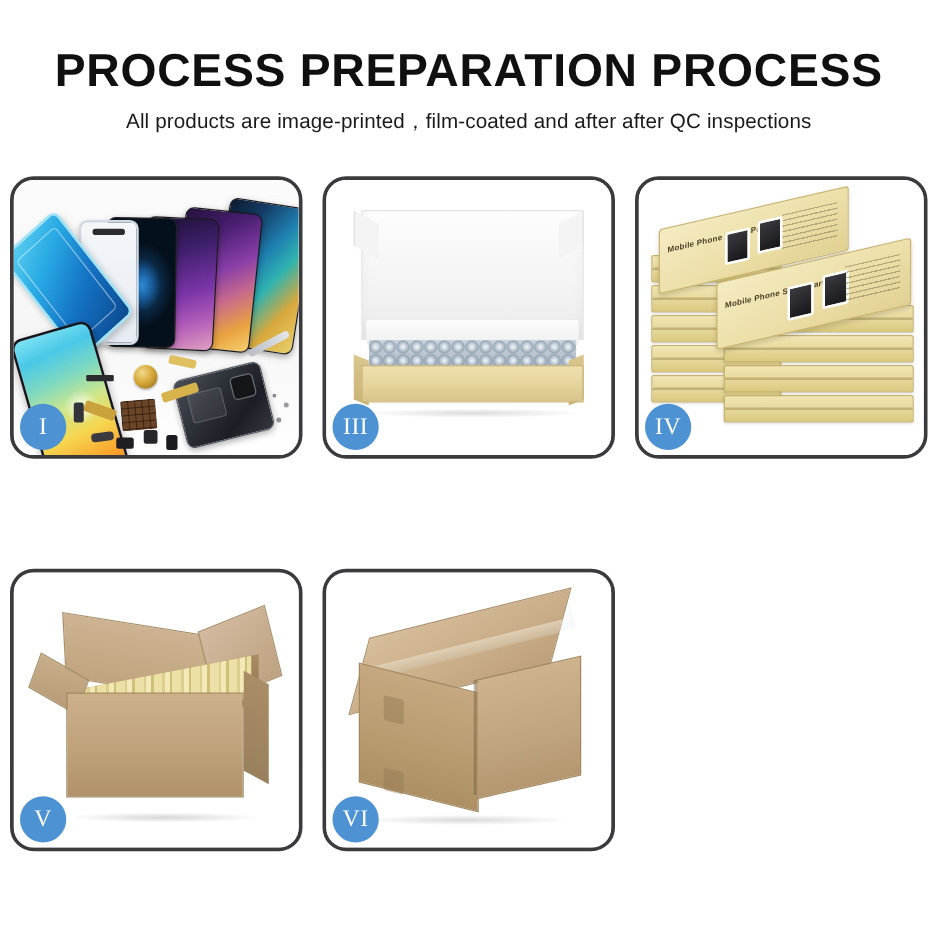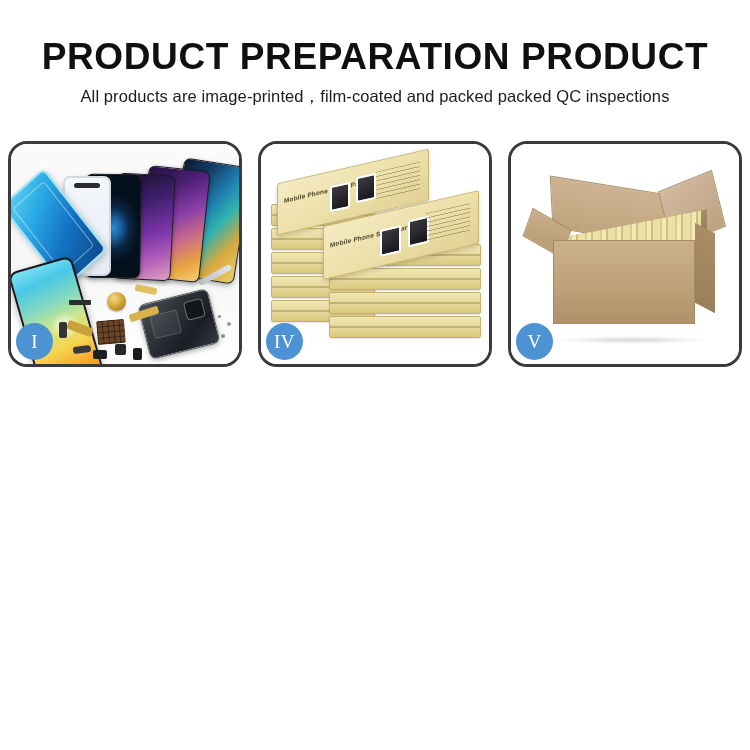--- a/index.html
+++ b/index.html
@@ -663,22 +663,22 @@
     background: radial-gradient(ellipse at 50% 50%,
       rgba(0,0,0,.15) 0%, rgba(0,0,0,0) 74%);
   }
 </style>
 </head>
 <body>
 
 <div class="page">
 
   <div class="header">
-    <div class="title">PRODUCT PREPARATION PRODUCT</div>
-    <div class="subtitle">All products are image-printed，film-coated and packed packed QC inspections</div>
+    <div class="title">PROCESS PREPARATION PROCESS</div>
+    <div class="subtitle">All products are image-printed，film-coated and after after QC inspections</div>
   </div>
 
   <div class="grid">
 
     <div class="card">
       <div class="scene p1">
         <div class="ph ph-fan1"></div>
         <div class="ph ph-fan2"></div>
         <div class="ph ph-fan3"></div>
         <div class="ph ph-fan4"></div>
@@ -699,20 +699,34 @@
         <div class="part cam"></div>
         <div class="part scr1"></div>
         <div class="part scr2"></div>
         <div class="part scr3"></div>
         <div class="part tool"></div>
       </div>
       <div class="badge">I</div>
     </div>
 
 
+    <div class="card">
+      <div class="scene p3">
+        <div class="b3-lid"></div>
+        <div class="b3-lid-l"></div>
+        <div class="b3-lid-r"></div>
+        <div class="b3-foam"></div>
+        <div class="b3-fill"></div>
+        <div class="b3-side-l"></div>
+        <div class="b3-side-r"></div>
+        <div class="b3-front"></div>
+        <div class="b3-shadow"></div>
+      </div>
+      <div class="badge">III</div>
+    </div>
 
     <div class="card">
       <div class="scene p4">
         <div class="stack">
           <div class="ybox yb-l1">
               <span class="lidline"></span>
             </div>
           <div class="ybox yb-l2">
               <span class="lidline"></span>
             </div>
@@ -763,15 +777,29 @@
         <div class="c5-inner"></div>
         <div class="c5-yfill"></div>
         <div class="c5-flap-left"></div>
         <div class="c5-body"></div>
         <div class="c5-body-r"></div>
         <div class="c5-shadow"></div>
       </div>
       <div class="badge">V</div>
     </div>
 
+    <div class="card">
+      <div class="scene p6">
+        <div class="c6-wrap"></div>
+        <div class="c6-top"></div>
+        <div class="c6-tape-top"></div>
+        <div class="c6-front"></div>
+        <div class="c6-side"></div>
+        <div class="c6-seam"></div>
+        <div class="c6-tab1"></div>
+        <div class="c6-tab2"></div>
+        <div class="c6-shadow"></div>
+      </div>
+      <div class="badge">VI</div>
+    </div>
 
   </div>
 </div>
 
 </body></html>

